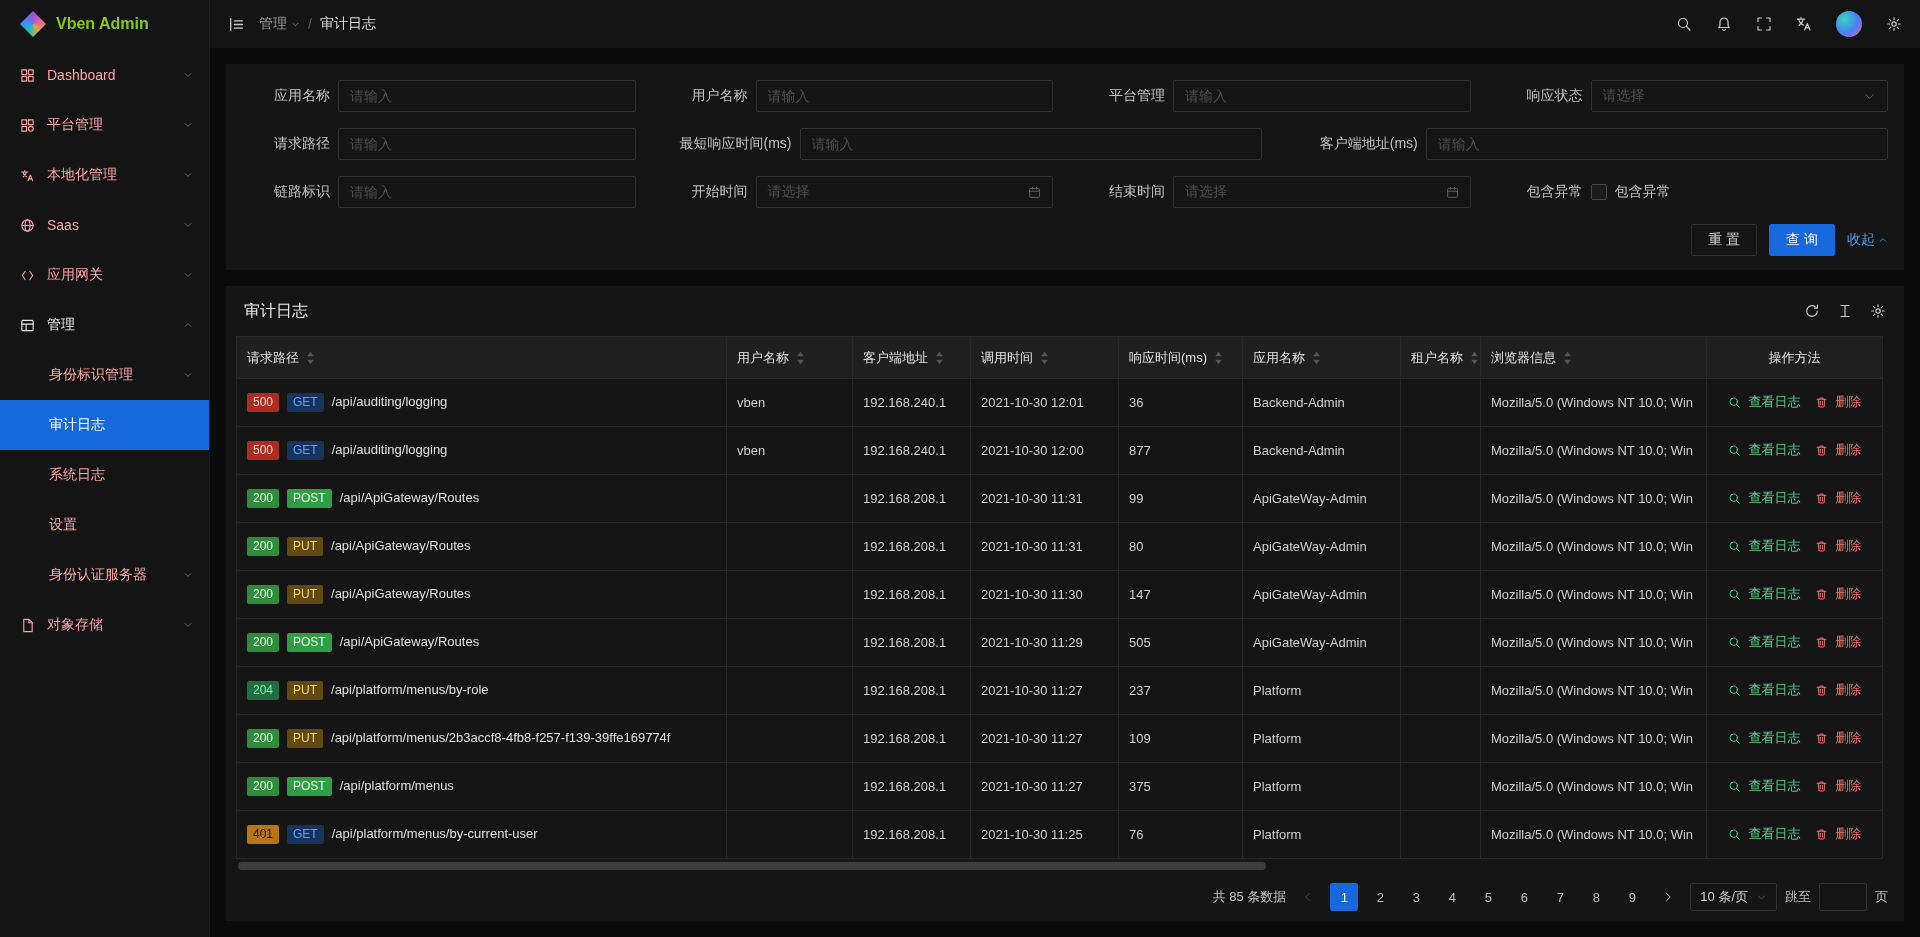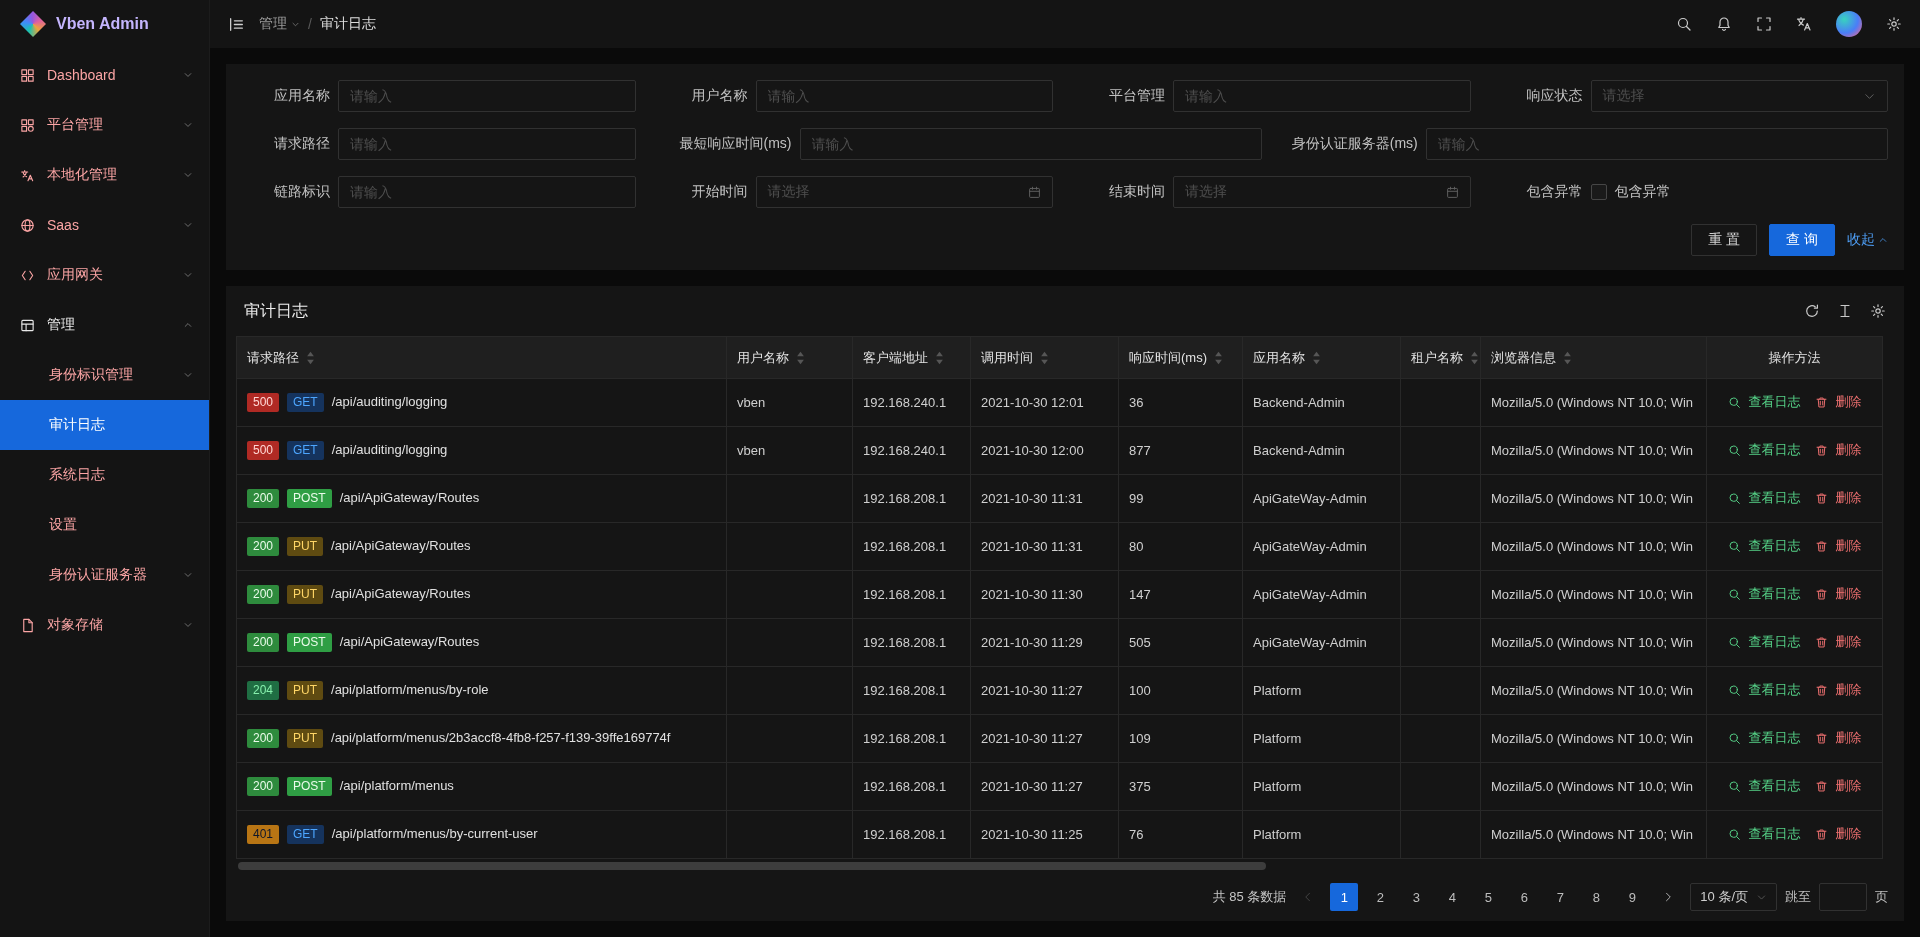--- a/index.html
+++ b/index.html
@@ -7,21 +7,21 @@
     font-family:"Liberation Sans","DejaVu Sans",sans-serif;color:#d6d6d6}
   :root{--primary:#1668dc;--link:#4e9ef5;--success:#55d187;--danger:#ed6f6f}
   .app{display:flex;width:100%;height:100%}
 
   
   .sidebar{width:210px;flex:0 0 210px;background:#141414;display:flex;flex-direction:column;border-right:1px solid #1c1c1c}
   .logo{height:48px;display:flex;align-items:center;gap:10px;padding-left:20px;cursor:pointer}
   .logo-mark{width:26px;height:26px;flex:0 0 26px;
     background:conic-gradient(from 210deg,#19c3ae,#3f8cfa,#9257e0,#e0619c,#eda43b,#19c3ae);
     clip-path:polygon(50% 0,100% 50%,50% 100%,0 50%)}
-  .logo-text{color:#c4b5fd;font-size:16px;font-weight:bold;white-space:nowrap}
+  .logo-text{color:#84cc16;font-size:16px;font-weight:bold;white-space:nowrap}
   .menu{flex:1;padding-top:2px;overflow:hidden}
   .menu-item,.submenu-item{height:50px;display:flex;align-items:center;padding:0 16px 0 20px;
     color:#fca5a5;font-size:14px;cursor:pointer;white-space:nowrap}
   .menu-ico{font-size:15px;margin-right:12px}
   .menu-label{flex:1;overflow:hidden;text-overflow:ellipsis}
   .menu-item.expanded{color:#e9e9e9}
   .chev{font-size:10px;color:#8a8a8a}
   .submenu-item{padding-left:49px}
   .submenu-item.active{background:var(--primary);color:#fff}
 
@@ -338,21 +338,21 @@
             <div class="filter-row row-wide">
               <div class="field">
                 <span class="f-label">请求路径</span>
                 <input class="f-input" placeholder="请输入" style="">
               </div>
               <div class="field wide">
                 <span class="f-label">最短响应时间(ms)</span>
                 <input class="f-input" placeholder="请输入" style="">
               </div>
               <div class="field wide">
-                <span class="f-label">身份认证服务器(ms)</span>
+                <span class="f-label">客户端地址(ms)</span>
                 <input class="f-input" placeholder="请输入" style="">
               </div>
             </div>
             <div class="filter-row">
               <div class="field">
                 <span class="f-label">链路标识</span>
                 <input class="f-input" placeholder="请输入" style="">
               </div>
               <div class="field">
                 <span class="f-label">开始时间</span>
@@ -717,21 +717,21 @@
                         </svg>
                       </span>
                       <span>删除</span>
                     </a></td>
                 </tr>
                 <tr>
                   <td class="path-cell"><span class="badge" style="background:#1f6e43;color:#86efac">204</span><span class="badge" style="background:#5f4b11;color:#ffd666">PUT</span><span class="path">/api/platform/menus/by-role</span></td>
                   <td></td>
                   <td>192.168.208.1</td>
                   <td>2021-10-30 11:27</td>
-                  <td>100</td>
+                  <td>237</td>
                   <td>Platform</td>
                   <td></td>
                   <td class="browser-cell">Mozilla/5.0 (Windows NT 10.0; Win</td>
                   <td class="action-cell"><a class="act view">
                       <span class="icon">
                         <svg viewBox="0 0 16 16">
                           <circle cx="7" cy="7" r="4.5"></circle>
                           <path d="M10.5 10.5L14 14"></path>
                         </svg>
                       </span>

